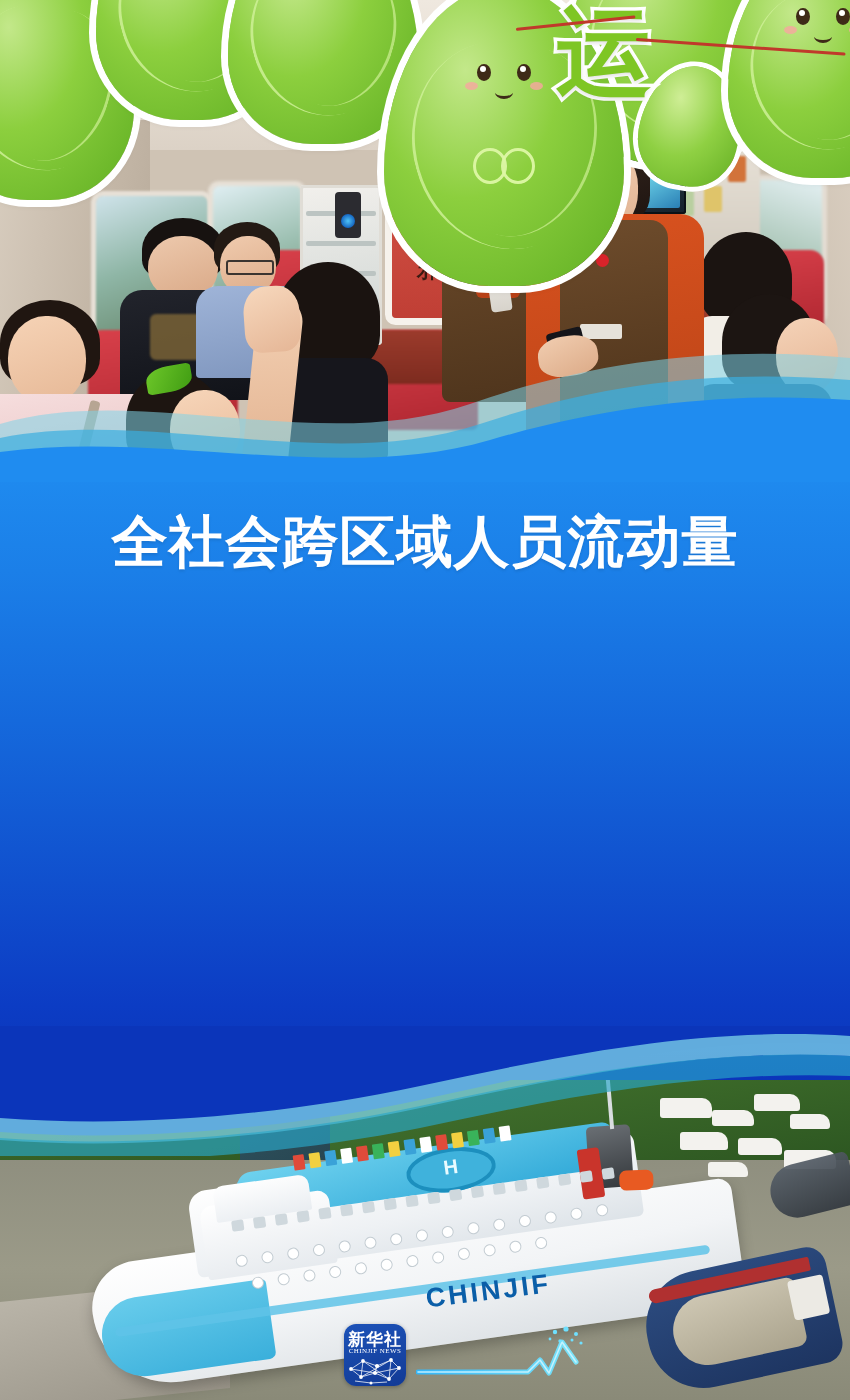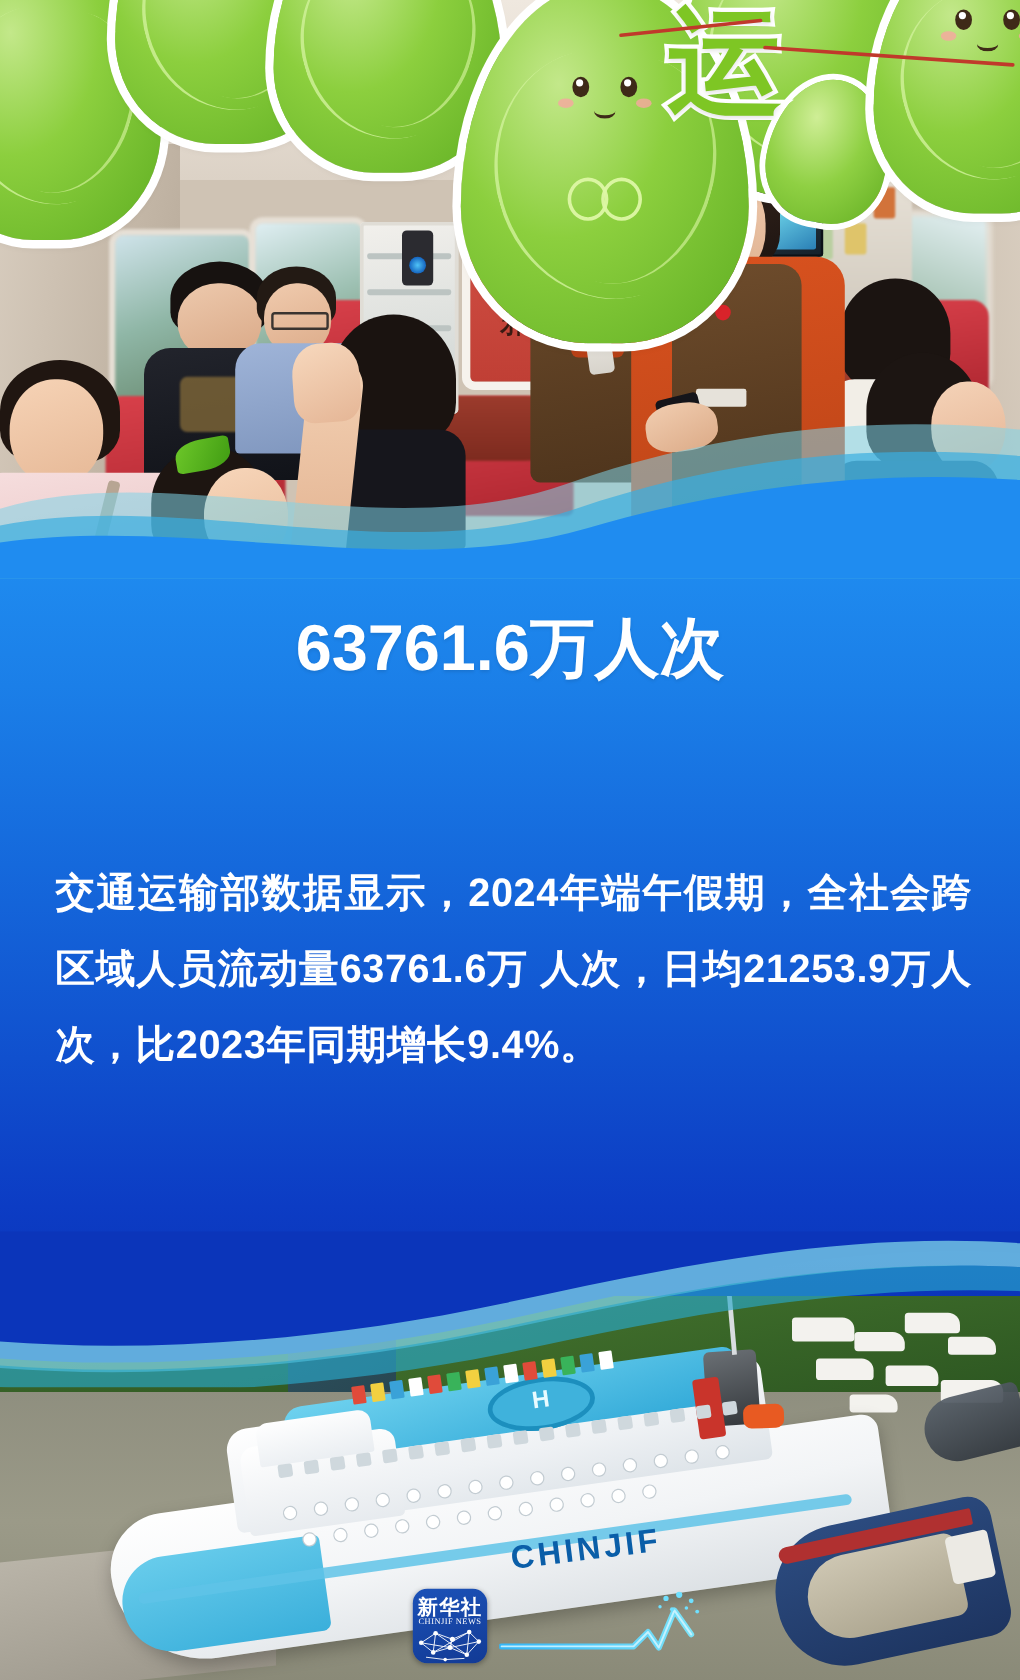--- a/index.html
+++ b/index.html
@@ -820,24 +820,23 @@
 
   <svg class="wave-top" viewBox="0 0 850 130" preserveAspectRatio="none">
     <path d="M0,126 L0,72 C140,30 320,104 470,52 C600,6 730,-6 850,6 L850,130 L0,130 Z" fill="#7fd4e8" opacity="0.55"></path>
     <path d="M0,130 L0,86 C150,56 330,122 480,72 C610,28 730,18 850,28 L850,130 Z" fill="#3aaee0" opacity="0.7"></path>
     <path d="M0,130 L0,100 C160,78 340,132 490,88 C620,50 740,40 850,48 L850,130 Z" fill="#1f8cf0"></path>
   </svg>
 
   <div class="blue-body"></div>
 
   <div class="headline">
-    <span class="ln2">63761.6万人次</span>
+    <span>全社会跨区域人员流动量</span>
   </div>
 
-  <div class="bodytext">交通运输部数据显示，2024年端午假期，全社会跨区域人员流动量63761.6万 人次，日均21253.9万人次，比2023年同期增长9.4%。</div>
 
   <div class="photo-bottom">
     <div class="bank"></div>
     <div class="glassbld"></div>
     <div class="bldg b1"></div>
     <div class="bldg b2"></div>
     <div class="bldg b3"></div>
     <div class="bank2"></div>
     <div class="bank3"></div>
     <div class="riv"></div>

